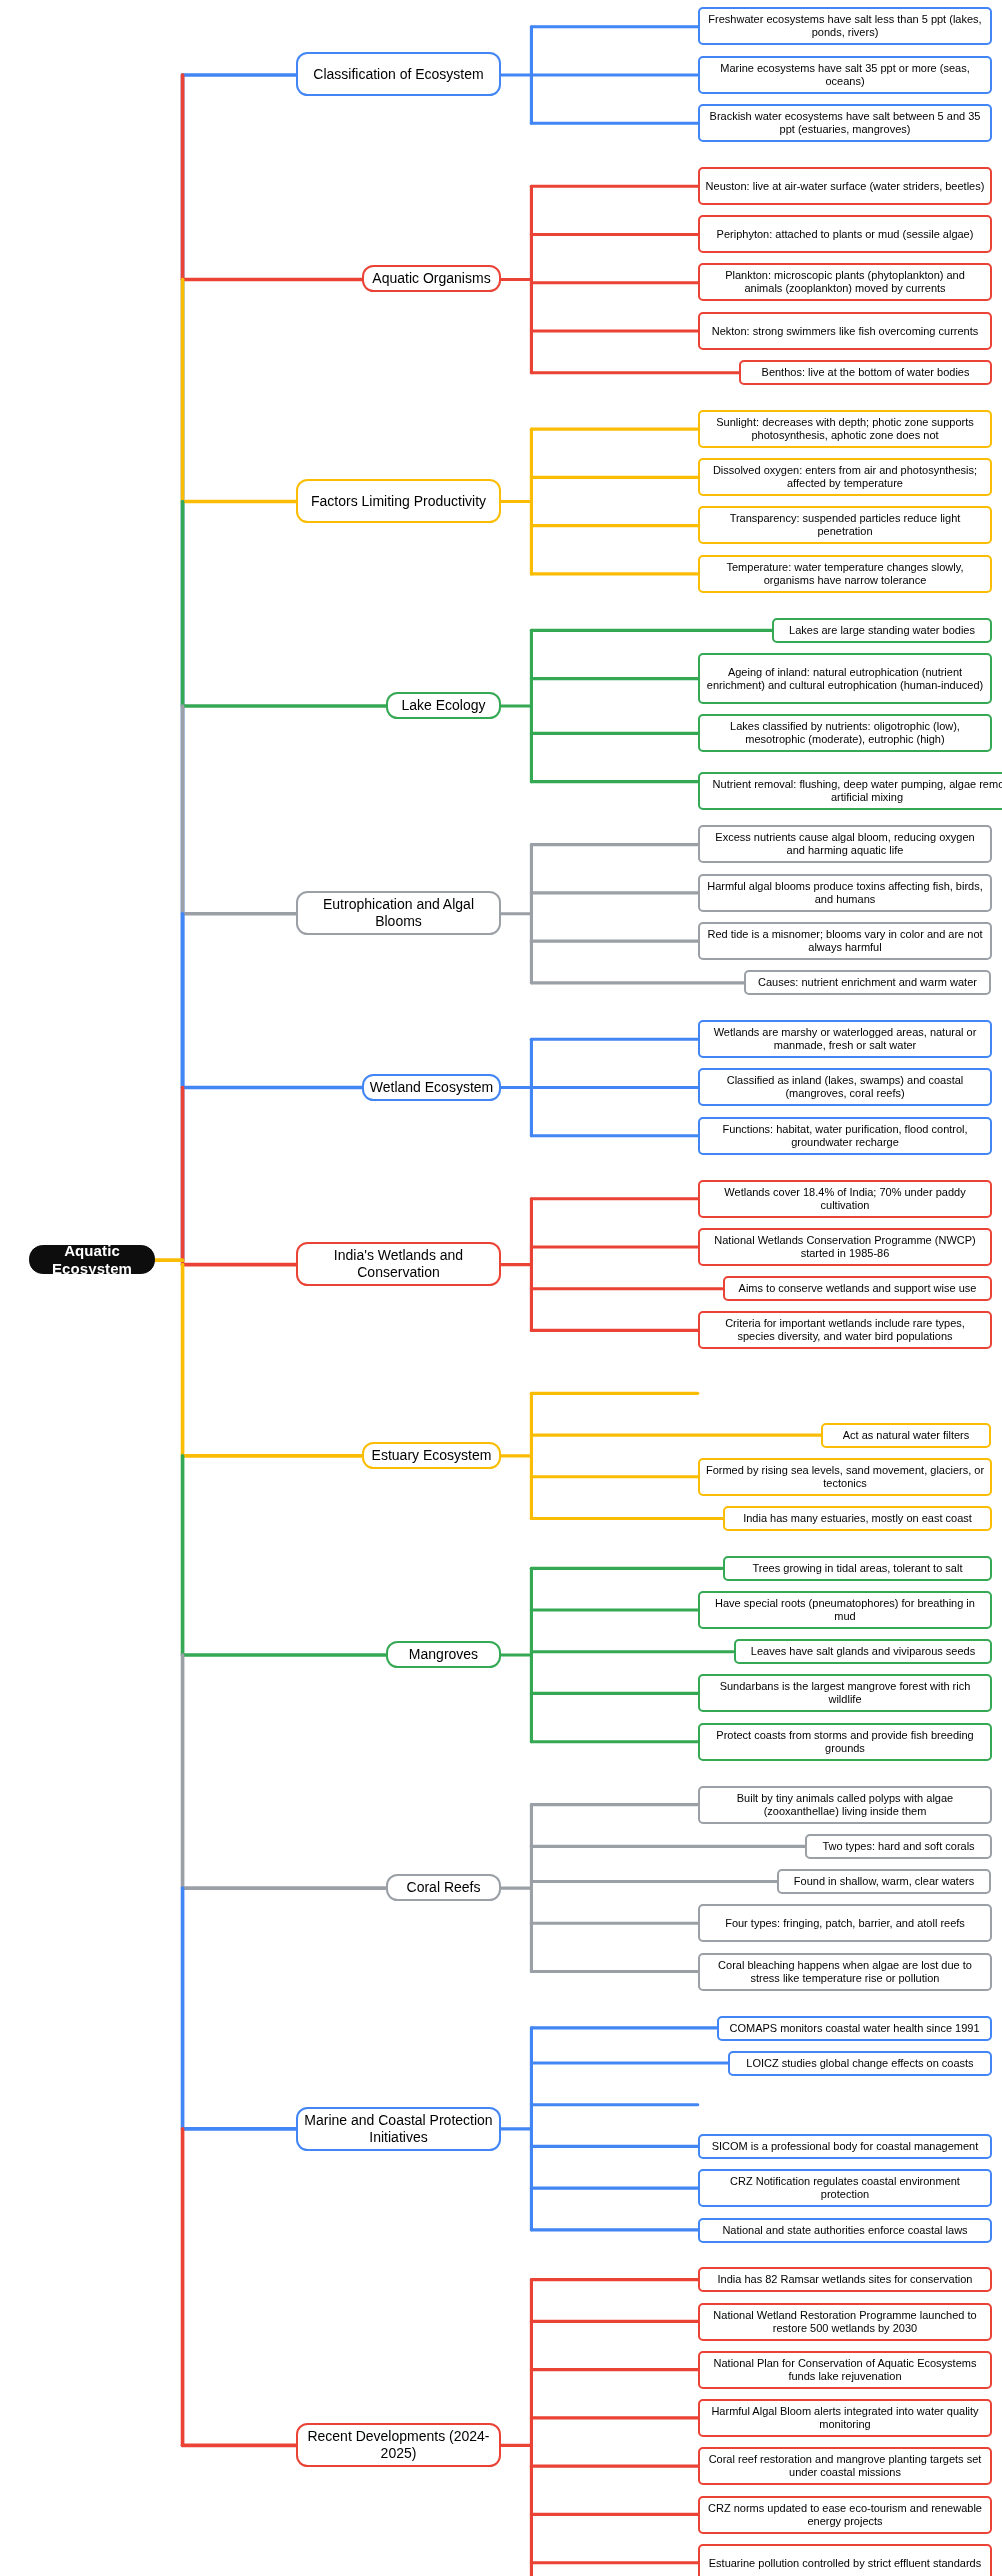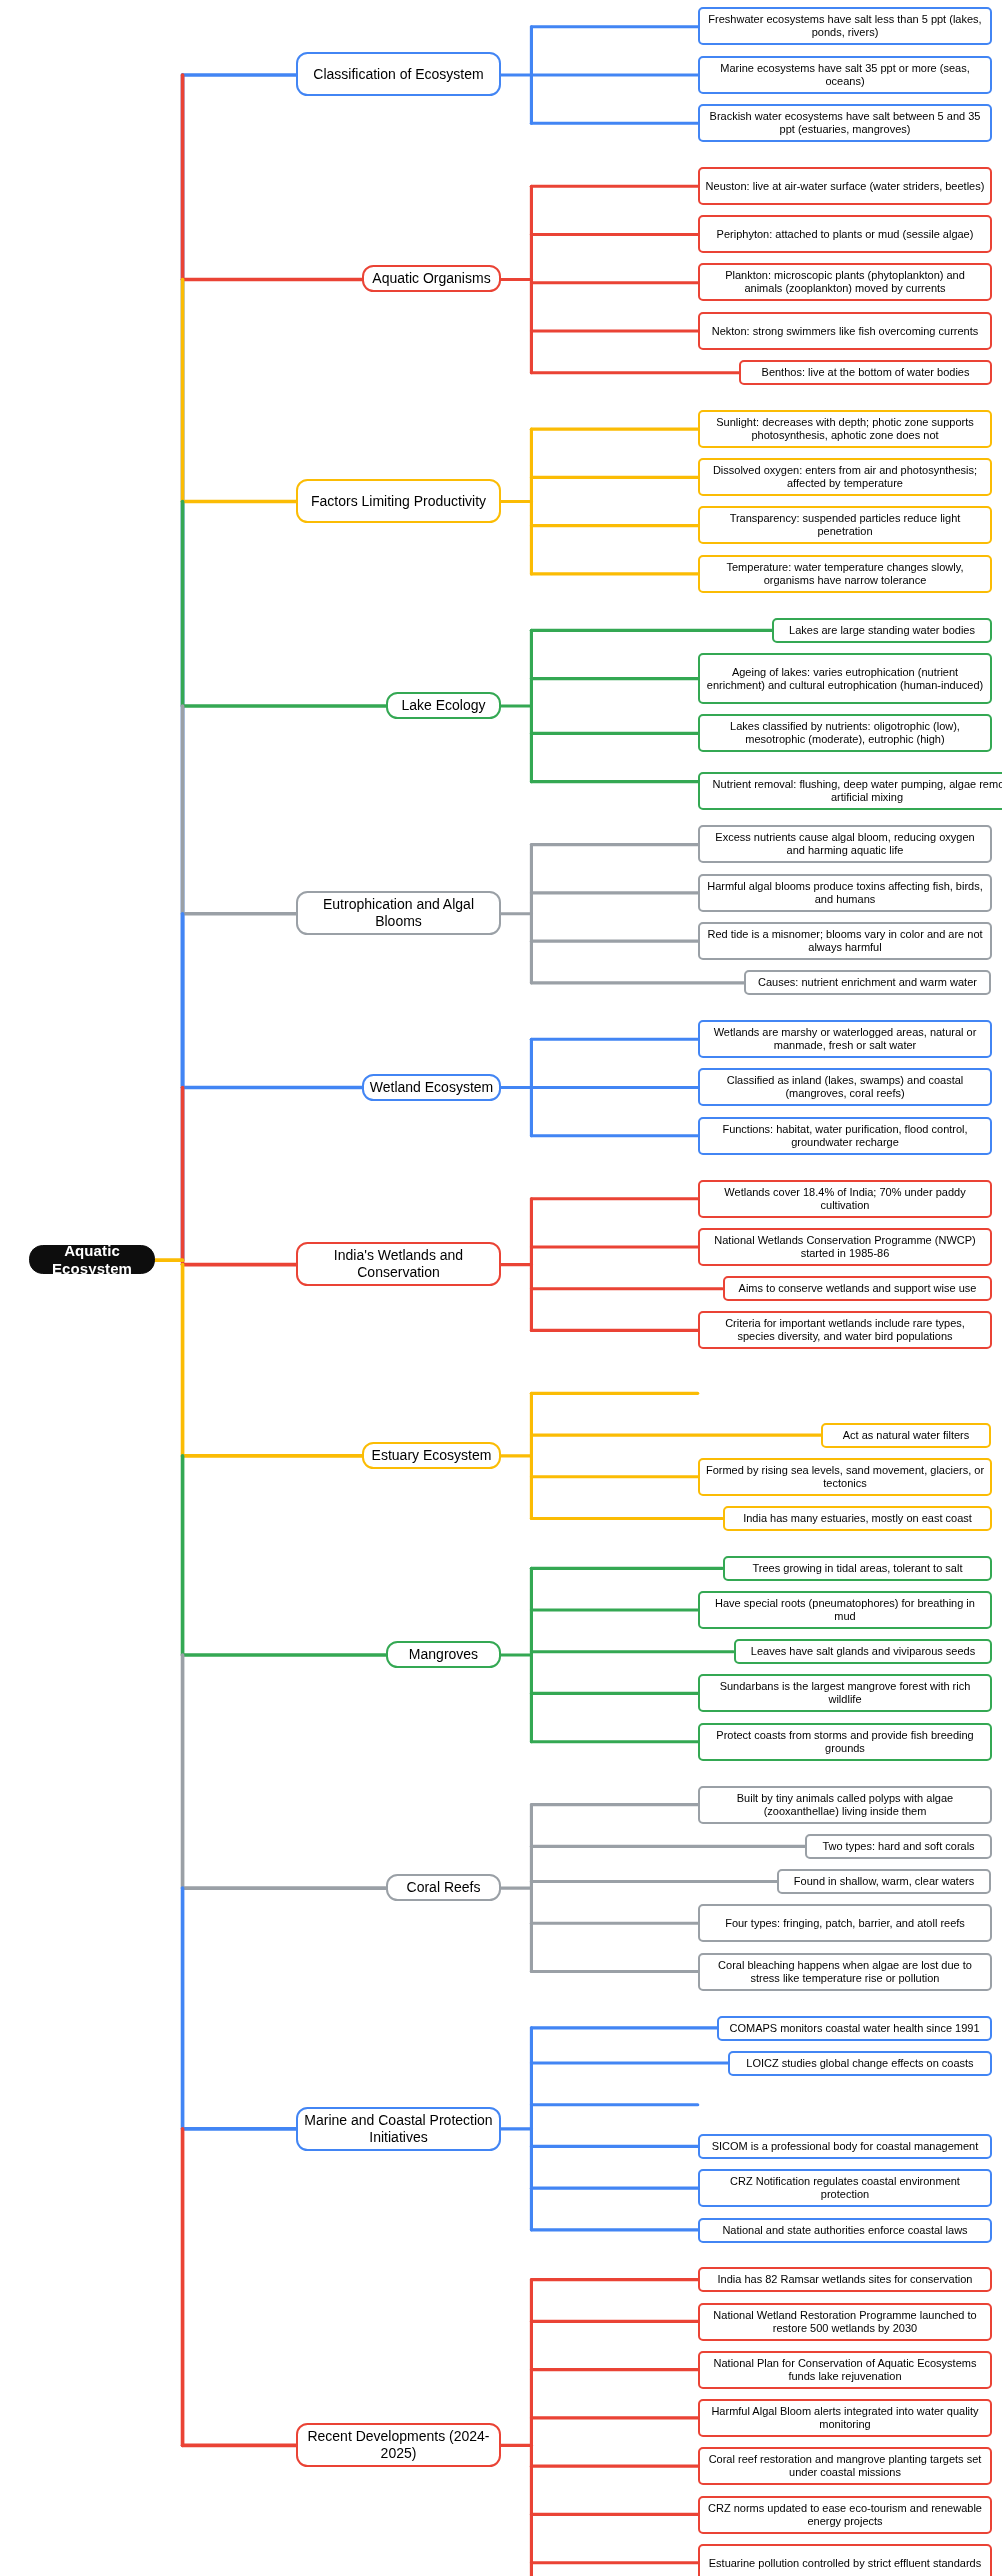--- a/index.html
+++ b/index.html
@@ -185,21 +185,21 @@
     <div class="node lvl2 c-red" style="left: 698px; top: 263px; width: 294px; min-height: 38px;">Plankton: microscopic plants (phytoplankton) and animals (zooplankton) moved by currents</div>
     <div class="node lvl2 c-red" style="left: 698px; top: 312px; width: 294px; min-height: 38px;">Nekton: strong swimmers like fish overcoming currents</div>
     <div class="node lvl2 c-red" style="left: 739px; top: 360px; width: 253px; min-height: 25px;">Benthos: live at the bottom of water bodies</div>
     <div class="node lvl1 c-yellow" style="left: 296px; top: 479px; width: 205px; min-height: 44px;">Factors Limiting Productivity</div>
     <div class="node lvl2 c-yellow" style="left: 698px; top: 410px; width: 294px; min-height: 38px;">Sunlight: decreases with depth; photic zone supports photosynthesis, aphotic zone does not</div>
     <div class="node lvl2 c-yellow" style="left: 698px; top: 458px; width: 294px; min-height: 38px;">Dissolved oxygen: enters from air and photosynthesis; affected by temperature</div>
     <div class="node lvl2 c-yellow" style="left: 698px; top: 506px; width: 294px; min-height: 38px;">Transparency: suspended particles reduce light penetration</div>
     <div class="node lvl2 c-yellow" style="left: 698px; top: 555px; width: 294px; min-height: 38px;">Temperature: water temperature changes slowly, organisms have narrow tolerance</div>
     <div class="node lvl1 c-green" style="left: 386px; top: 692px; width: 115px; min-height: 27px;">Lake Ecology</div>
     <div class="node lvl2 c-green" style="left: 772px; top: 618px; width: 220px; min-height: 25px;">Lakes are large standing water bodies</div>
-    <div class="node lvl2 c-green" style="left: 698px; top: 653px; width: 294px; min-height: 51px;">Ageing of lakes: varies eutrophication (nutrient enrichment) and cultural eutrophication (human-induced)</div>
+    <div class="node lvl2 c-green" style="left: 698px; top: 653px; width: 294px; min-height: 51px;">Ageing of inland: natural eutrophication (nutrient enrichment) and cultural eutrophication (human-induced)</div>
     <div class="node lvl2 c-green" style="left: 698px; top: 714px; width: 294px; min-height: 38px;">Lakes classified by nutrients: oligotrophic (low), mesotrophic (moderate), eutrophic (high)</div>
     <div class="node lvl2 c-green" style="left: 698px; top: 772px; width: 338px; min-height: 38px;">Nutrient removal: flushing, deep water pumping, algae removal, artificial mixing</div>
     <div class="node lvl1 c-grey" style="left: 296px; top: 891px; width: 205px; min-height: 44px;">Eutrophication and Algal Blooms</div>
     <div class="node lvl2 c-grey" style="left: 698px; top: 825px; width: 294px; min-height: 38px;">Excess nutrients cause algal bloom, reducing oxygen and harming aquatic life</div>
     <div class="node lvl2 c-grey" style="left: 698px; top: 874px; width: 294px; min-height: 38px;">Harmful algal blooms produce toxins affecting fish, birds, and humans</div>
     <div class="node lvl2 c-grey" style="left: 698px; top: 922px; width: 294px; min-height: 38px;">Red tide is a misnomer; blooms vary in color and are not always harmful</div>
     <div class="node lvl2 c-grey" style="left: 744px; top: 970px; width: 247px; min-height: 25px;">Causes: nutrient enrichment and warm water</div>
     <div class="node lvl1 c-blue" style="left: 362px; top: 1074px; width: 139px; min-height: 27px; text-align: right;">Wetland Ecosystem</div>
     <div class="node lvl2 c-blue" style="left: 698px; top: 1020px; width: 294px; min-height: 38px;">Wetlands are marshy or waterlogged areas, natural or manmade, fresh or salt water</div>
     <div class="node lvl2 c-blue" style="left: 698px; top: 1068px; width: 294px; min-height: 38px;">Classified as inland (lakes, swamps) and coastal (mangroves, coral reefs)</div>

